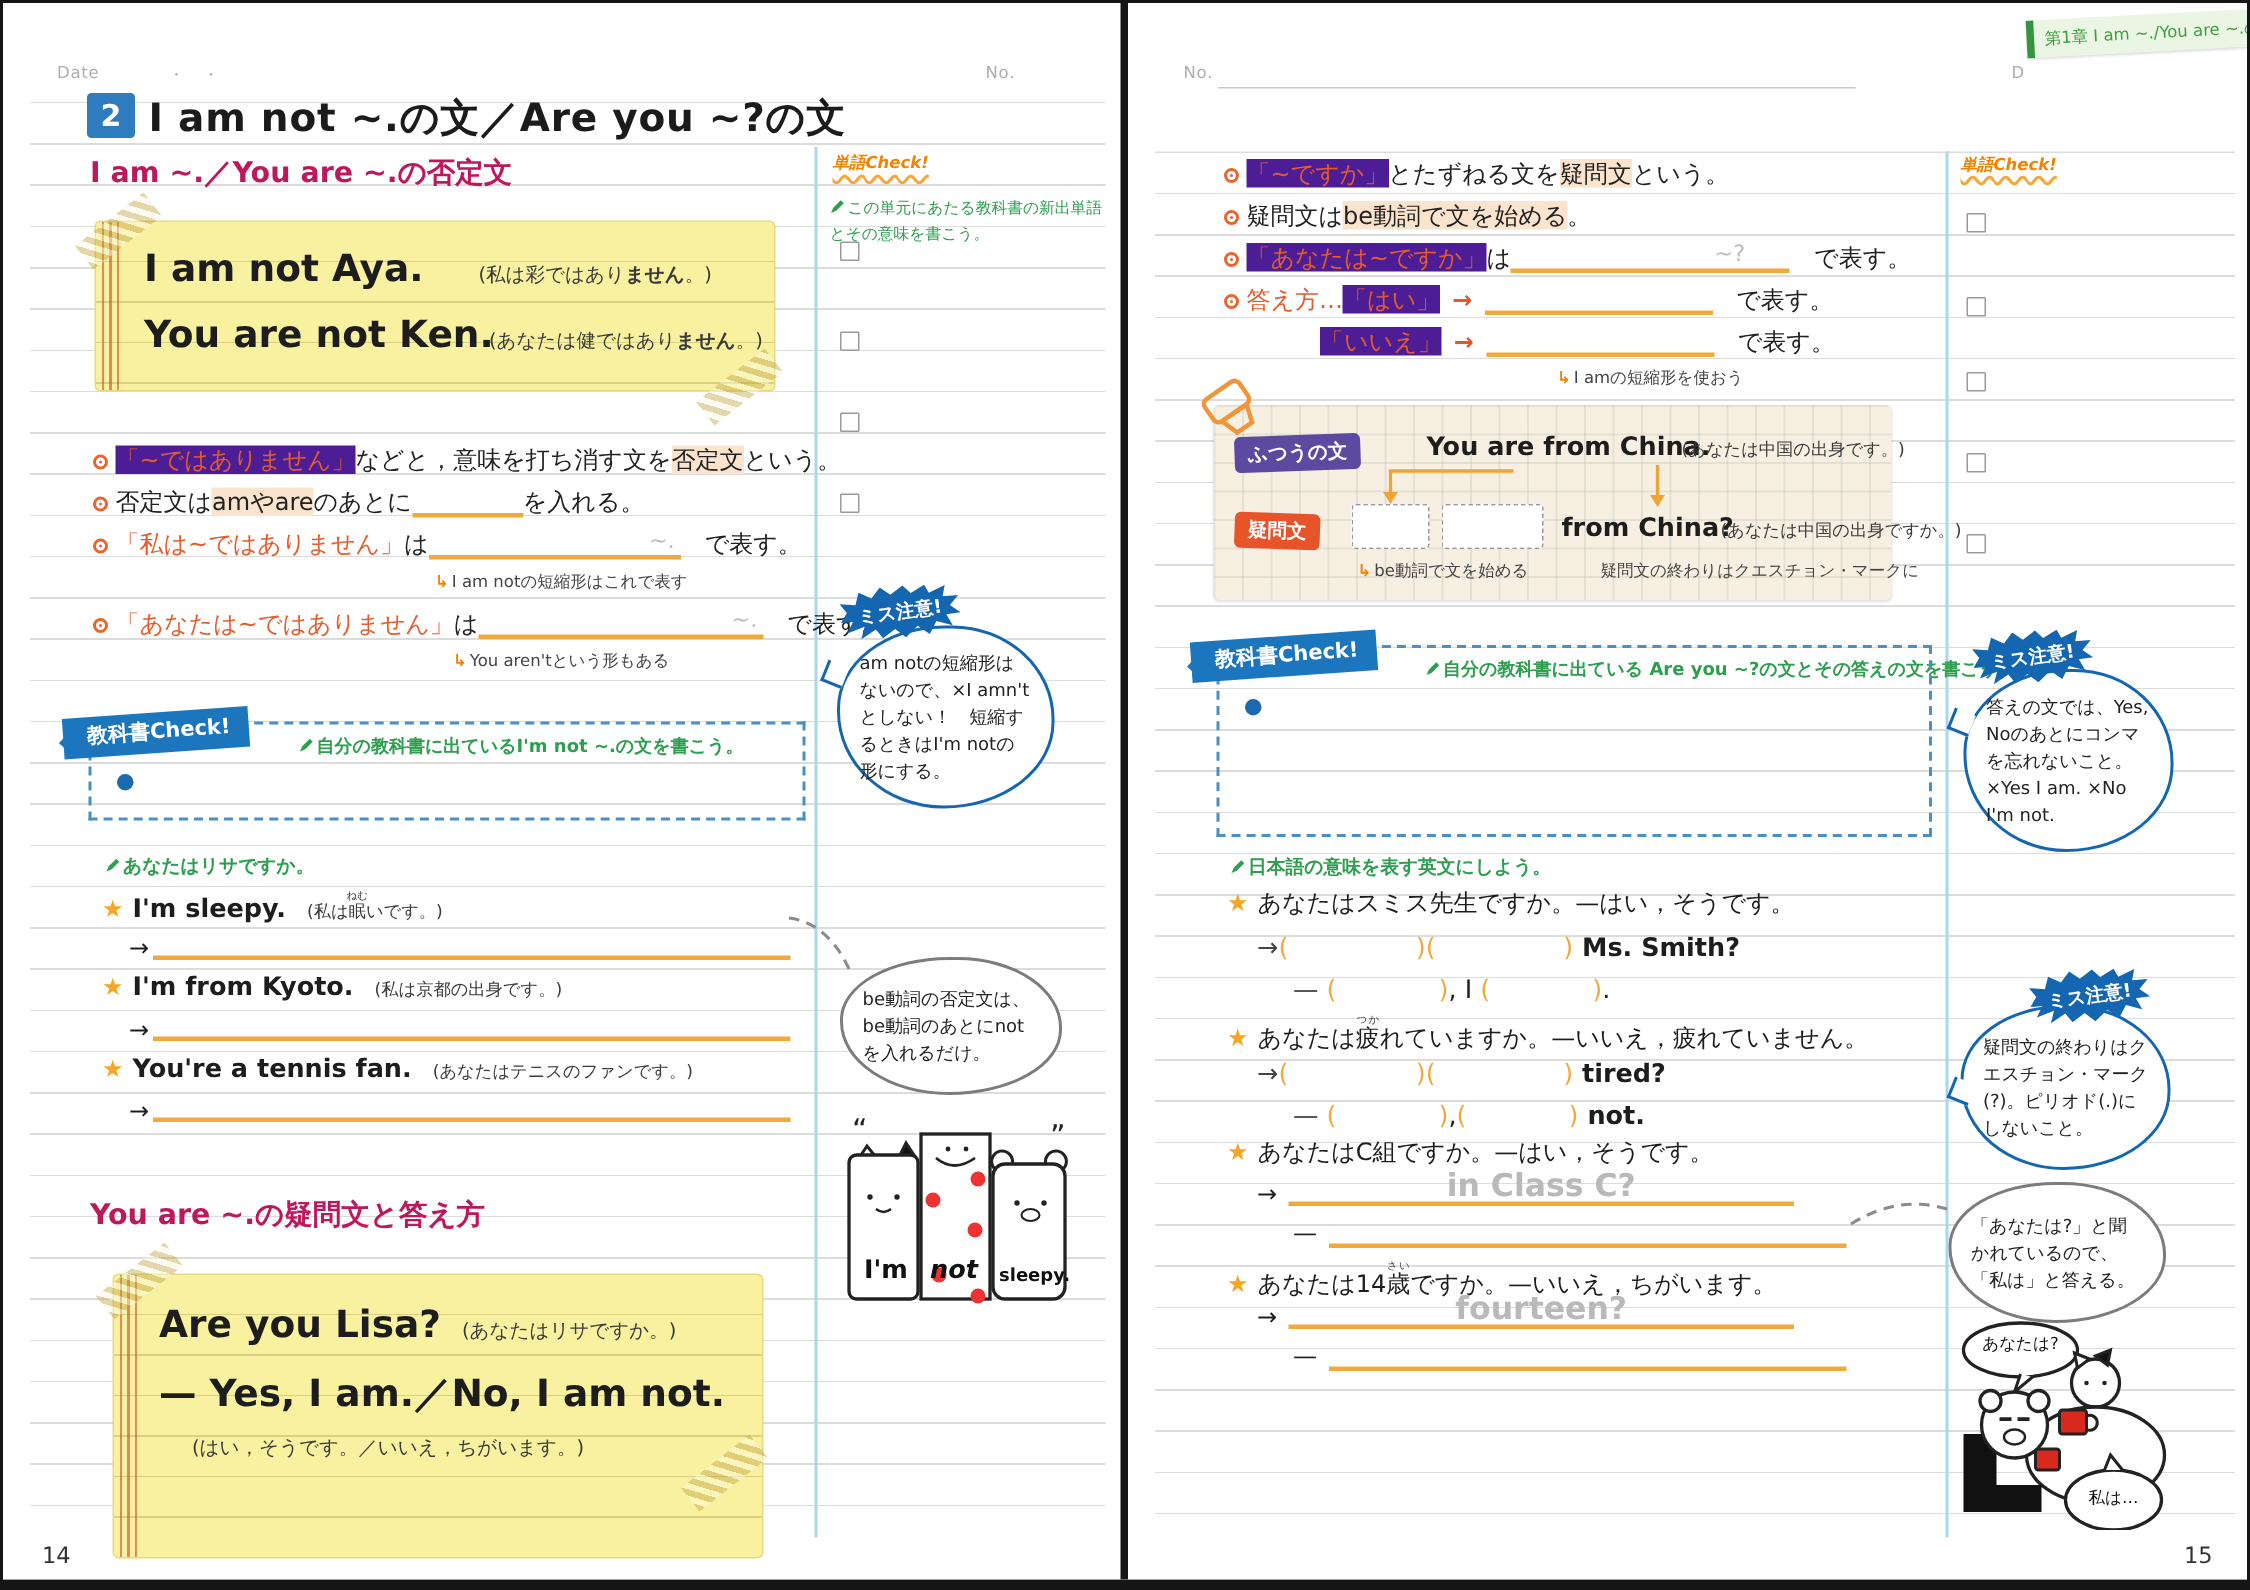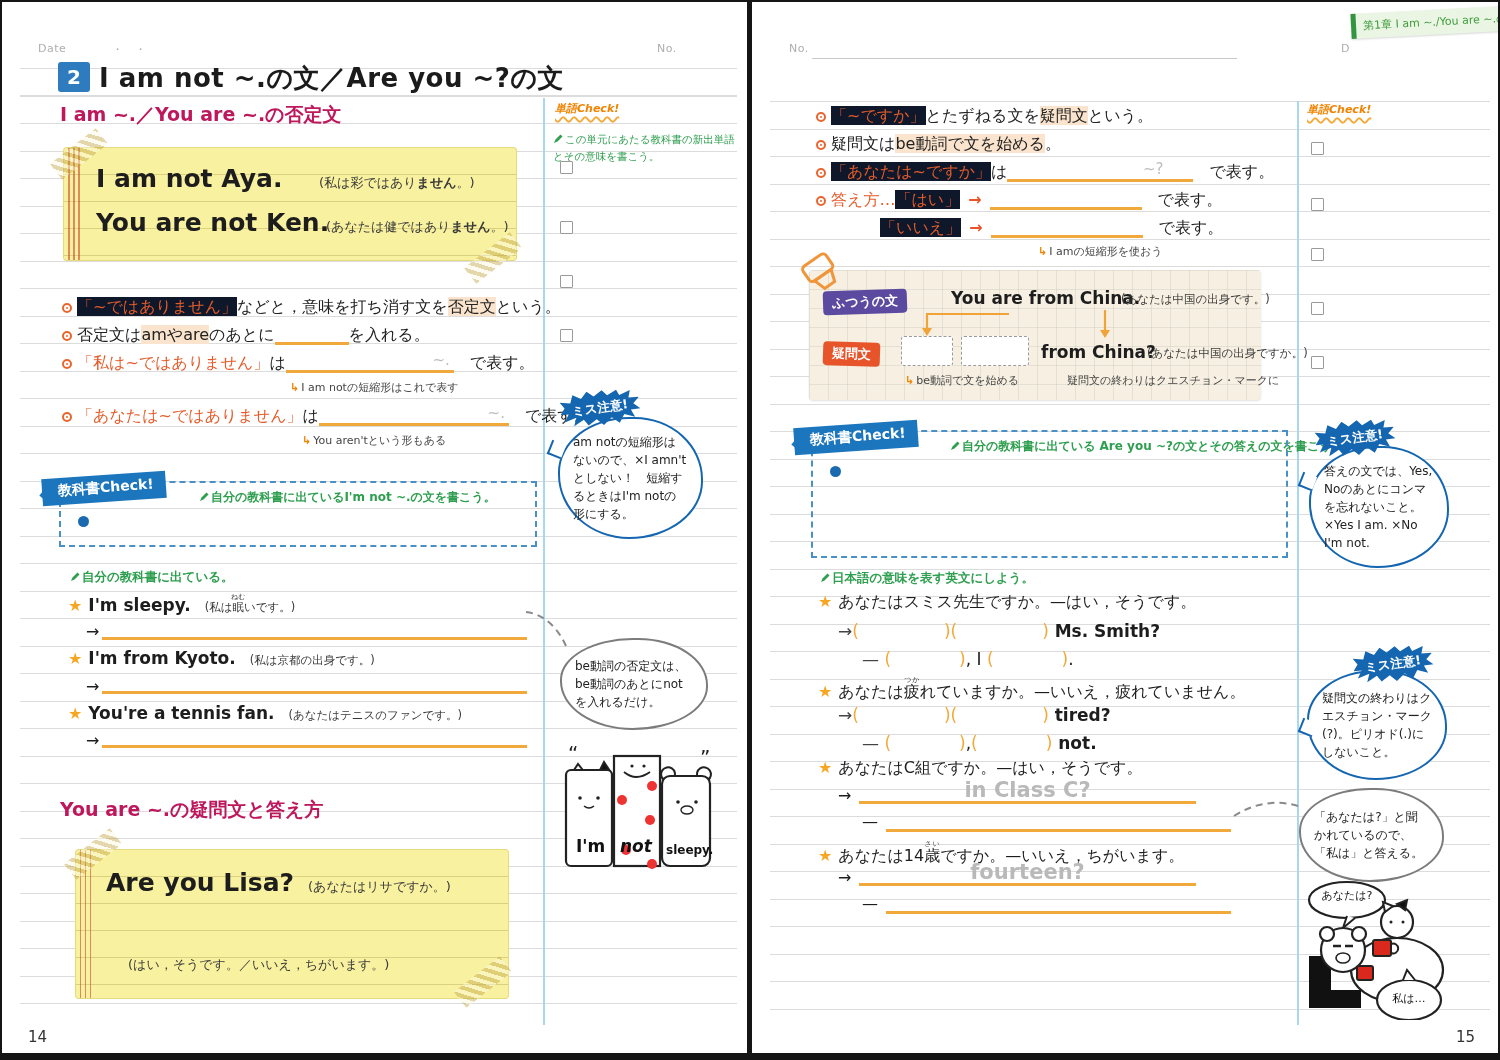--- a/index.html
+++ b/index.html
@@ -36,21 +36,21 @@
           background:repeating-linear-gradient(55deg,rgba(190,160,60,.5) 0 4px,rgba(252,248,225,.55) 4px 8px); }
   .note-en { position:absolute; font-size:25px; font-weight:600; color:#1d1d1d; white-space:nowrap; }
   .note-en b { font-weight:800; }
   .note-ja { position:absolute; font-size:13px; color:#3a3a3a; white-space:nowrap; }
   .note-ja b { font-weight:800; }
 
   .brow { position:absolute; font-size:16px; color:#222; white-space:nowrap; line-height:24px; }
   .bullet-ico { display:inline-block; width:10px; height:10px; border:2.5px solid #e8662e; border-radius:50%; position:relative; margin-right:5px; vertical-align:-1px; }
   .bullet-ico i { position:absolute; left:1.5px; top:1.5px; width:2px; height:2px; background:#e8662e; border-radius:50%; }
   .red-t { color:#e45c2b; }
-  .rhl { color:#e45c2b; background:#0f172a; }
+  .rhl { color:#e45c2b; background:#4c1d95; }
   .hl { background:#fbe4cd; }
   .blank { display:inline-block; border-bottom:3px solid #f2a93b; height:20px; vertical-align:-5px; position:relative; }
   .blank .tilde { position:absolute; right:4px; bottom:-2px; color:#bdbdbd; font-size:15px; }
   .oarrow { color:#e8542a; font-weight:bold; margin:0 8px; }
   .sub-note { position:absolute; font-size:11px; color:#444; white-space:nowrap; }
   .curl { color:#f08300; font-weight:bold; margin-right:2px; }
 
   .burst { position:absolute; width:80px; height:36px; background:#1566b0; color:#fff; font-weight:bold; font-size:12.5px;
            display:flex; align-items:center; justify-content:center; z-index:12; transform:rotate(-8deg);
            clip-path:polygon(0% 55%,6% 38%,1% 20%,14% 26%,18% 4%,28% 18%,36% 0%,44% 16%,55% 2%,61% 18%,73% 6%,76% 22%,90% 12%,87% 32%,100% 34%,92% 50%,100% 66%,88% 66%,92% 88%,79% 76%,72% 98%,63% 80%,52% 98%,44% 80%,33% 94%,28% 76%,15% 90%,19% 68%,4% 76%,10% 56%); }
@@ -137,21 +137,21 @@
 
     <div class="dash-box" style="left:57px;top:479px;width:478px;height:66px;"></div>
     <div class="tb-banner" style="left:40px;top:473px;">教科書Check!</div>
     <div class="green-prompt" style="left:197px;top:487px;font-size:12px;"><span class="pencil"><svg width="10" height="10" viewBox="0 0 10 10">
             <path d="M1 9 L2.5 5.5 L7.5 .5 L9.5 2.5 L4.5 7.5 Z" fill="#2e9e4f"></path>
           </svg></span><span>自分の教科書に出ているI'm not ~.の文を書こう。</span></div>
     <div class="blue-dot" style="left:76px;top:514px;"></div>
 
     <div class="green-prompt" style="left:68px;top:567px;"><span class="pencil"><svg width="10" height="10" viewBox="0 0 10 10">
             <path d="M1 9 L2.5 5.5 L7.5 .5 L9.5 2.5 L4.5 7.5 Z" fill="#2e9e4f"></path>
-          </svg></span><span>自分の教科書に出ている。</span></div>
+          </svg></span><span>あなたはリサですか。</span></div>
 
     <div class="jrow" style="left:66px;top:591px;"><span class="star">★</span><span class="ex-en">I'm sleepy.</span><span class="ex-ja"><span>(私は</span><ruby><span>眠</span><rt>ねむ</rt></ruby><span>いです。)</span></span></div>
     <div class="jrow" style="left:84px;top:620px;">→</div>
     <div class="ans-line" style="left:100px;top:614px;width:425px;height:24px;"></div>
 
     <div class="jrow" style="left:66px;top:646px;"><span class="star">★</span><span class="ex-en">I'm from Kyoto.</span><span class="ex-ja"><span>(私は京都の出身です。)</span><ruby><span></span><rt></rt></ruby><span></span></span></div>
     <div class="jrow" style="left:84px;top:675px;">→</div>
     <div class="ans-line" style="left:100px;top:668px;width:425px;height:24px;"></div>
 
     <div class="jrow" style="left:66px;top:701px;"><span class="star">★</span><span class="ex-en">You're a tennis fan.</span><span class="ex-ja"><span>(あなたはテニスのファンです。)</span><ruby><span></span><rt></rt></ruby><span></span></span></div>
@@ -187,24 +187,25 @@
       <circle cx="120" cy="78" r="1.8" fill="#222"></circle>
         <circle cx="138" cy="78" r="1.8" fill="#222"></circle>
       <ellipse cx="129" cy="86" rx="6" ry="4" fill="none" stroke="#222" stroke-width="1.4"></ellipse>
       <text x="18" y="128" font-size="17" font-weight="bold" fill="#111">I'm</text>
       <text x="62" y="128" font-size="17" font-weight="bold" font-style="italic" fill="#111">not</text>
       <text x="108" y="130" font-size="12" font-weight="bold" fill="#111">sleepy.</text>
     </svg>
 
     <div class="blue-h" style="left:58px;top:795px;">You are ~.の疑問文と答え方</div>
 
-    <div class="ynote" style="left:74px;top:848px;width:432px;height:148px;">
+    <div class="ynote" style="left:74px;top:848px;width:432px;height:188px;">
       <div class="redlines"></div>
       <div class="note-en" style="left:30px;top:18px;"><b>Are you</b><span> Lisa?</span></div>
       <div class="note-ja" style="left:232px;top:28px;">(あなたはリサですか。)</div>
+      <div class="note-en" style="left:30px;top:62px;font-weight:800;">— Yes, I am.／No, I am not.</div>
       <div class="note-ja" style="left:52px;top:106px;">(はい，そうです。／いいえ，ちがいます。)</div>
     </div>
     <div class="tape" style="left:62px;top:842px;transform:rotate(-38deg);"></div>
     <div class="tape" style="left:452px;top:970px;transform:rotate(-38deg);"></div>
 
     <div class="pagenum" style="left:26px;top:1026px;">14</div>
   </div>
 
   <div class="page" id="page-right">
     <div class="ruled" style="top:99px;height:924px;"></div>

